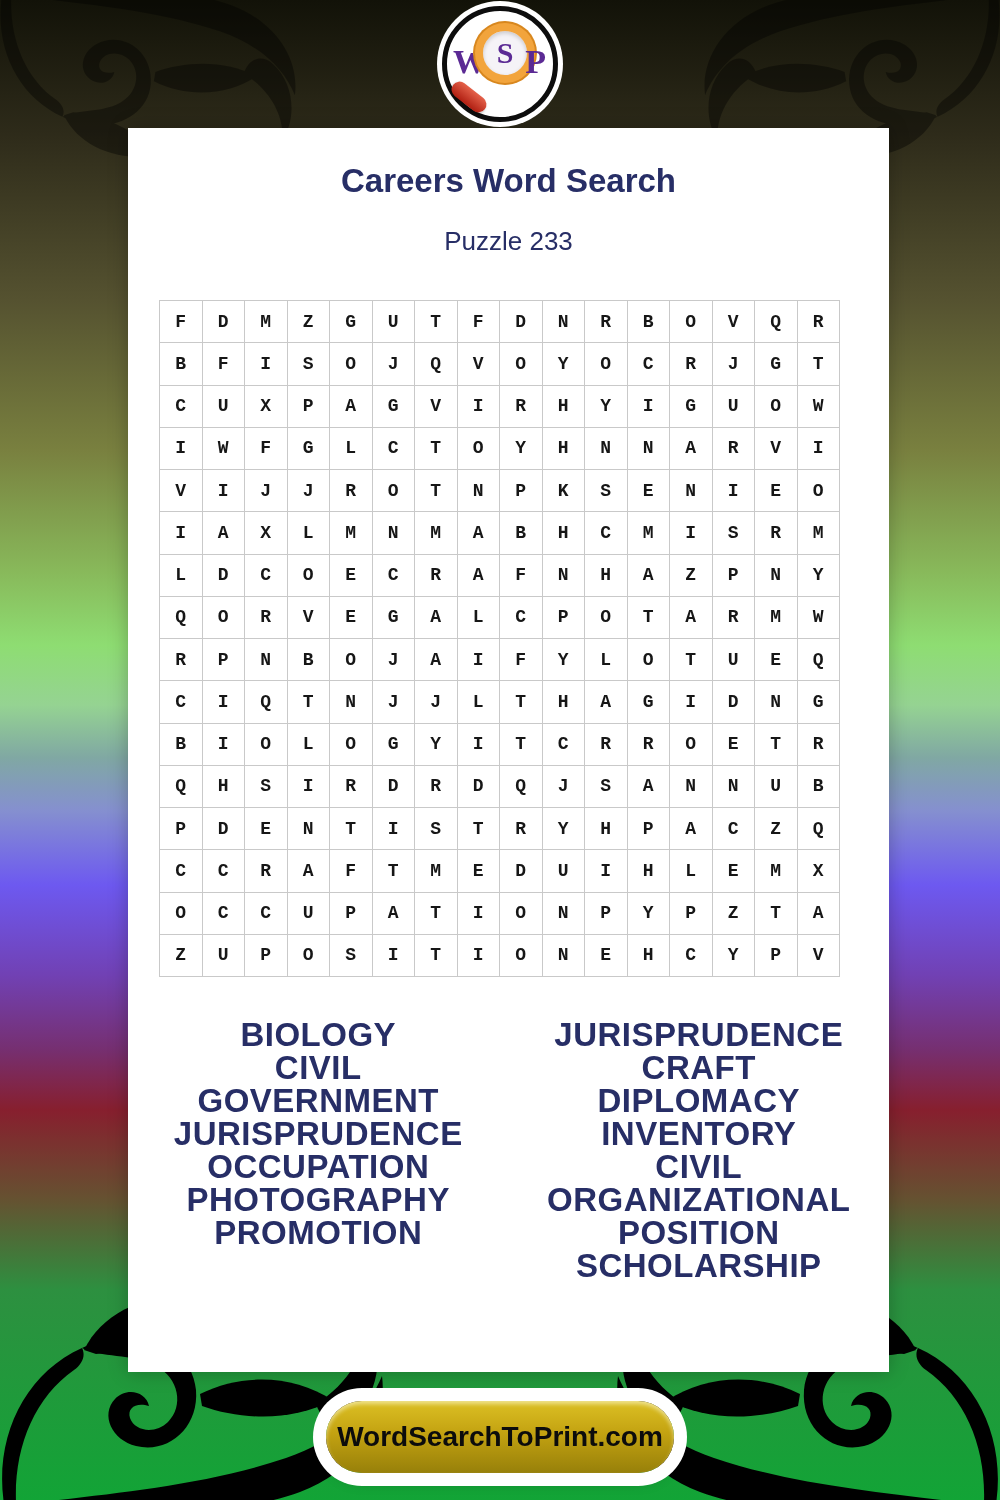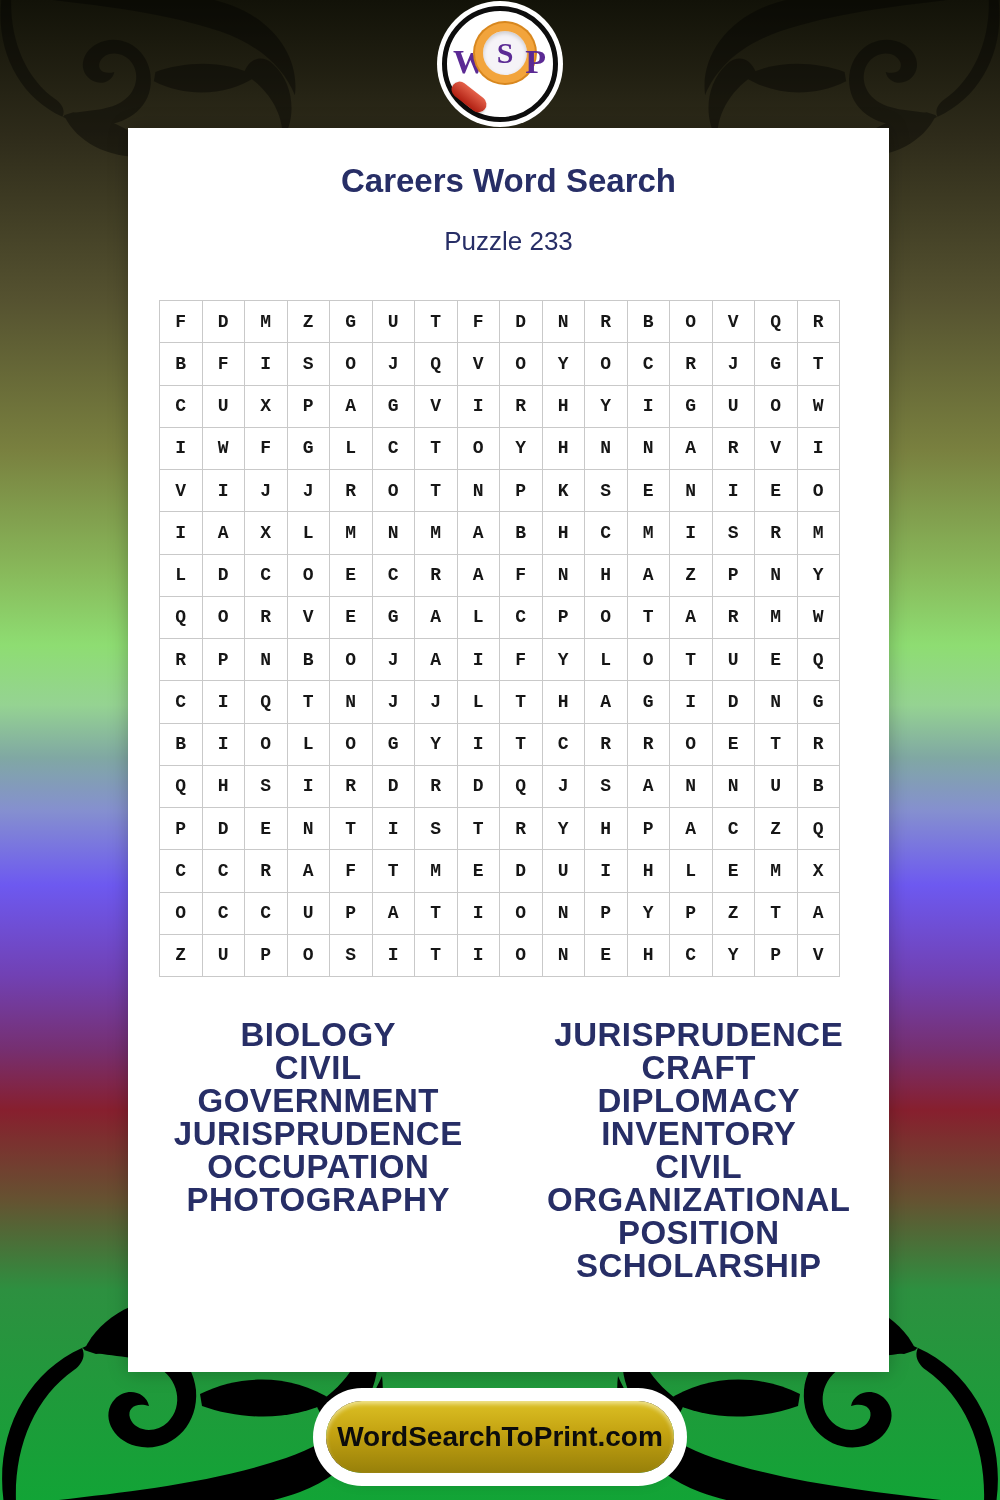--- a/index.html
+++ b/index.html
@@ -404,20 +404,21 @@
     </div>
 
   <div class="words">
     <div class="word-col">
         <div class="word">BIOLOGY</div>
         <div class="word">CIVIL</div>
         <div class="word">GOVERNMENT</div>
         <div class="word">JURISPRUDENCE</div>
         <div class="word">OCCUPATION</div>
         <div class="word">PHOTOGRAPHY</div>
+        <div class="word">PROMOTION</div>
       </div>
     <div class="word-col">
         <div class="word">JURISPRUDENCE</div>
         <div class="word">CRAFT</div>
         <div class="word">DIPLOMACY</div>
         <div class="word">INVENTORY</div>
         <div class="word">CIVIL</div>
         <div class="word">ORGANIZATIONAL</div>
         <div class="word">POSITION</div>
         <div class="word">SCHOLARSHIP</div>

